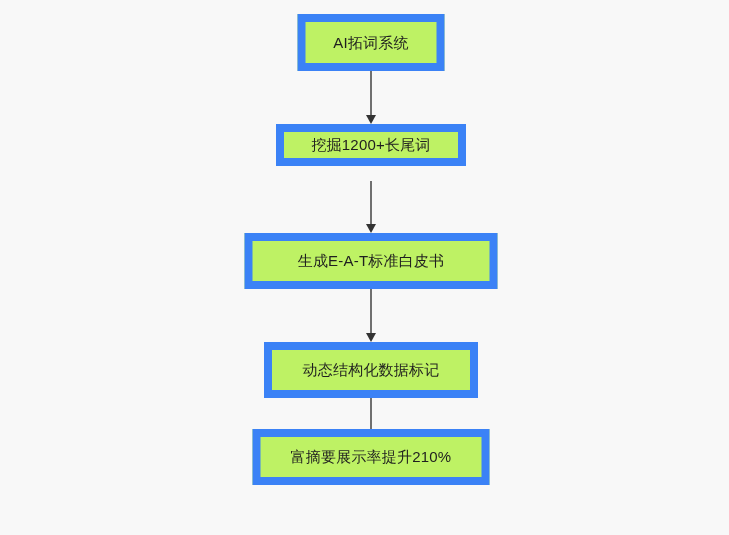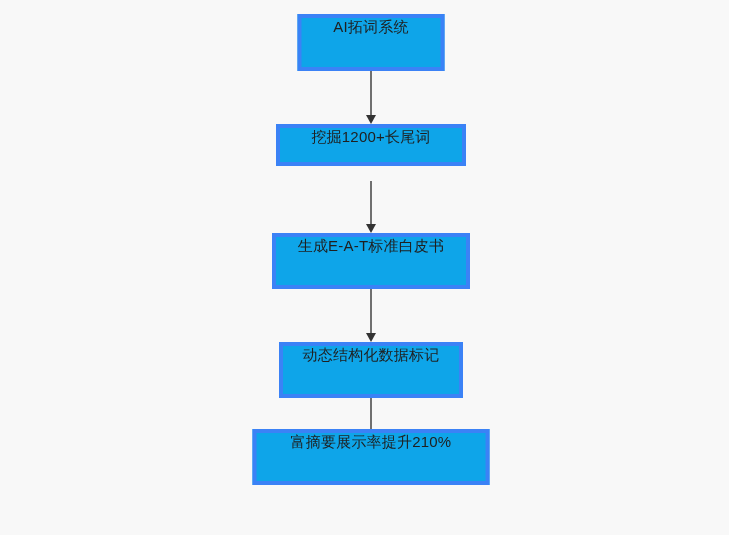--- a/index.html
+++ b/index.html
@@ -14,23 +14,24 @@
     overflow: hidden;
   }
   #flowchart {
     position: relative;
     width: 729px;
     height: 535px;
   }
   .node {
     position: absolute;
     box-sizing: border-box;
-    background: #0ea5e9;
-    border: 4px solid #3b82f6;
+    background: #bef264;
+    border: 8px solid #3b82f6;
     display: flex;
+    align-items: center;
     justify-content: center;
     transform: translateX(-50%);
   }
   .node-label {
     font-size: 15px;
     line-height: 1.2;
     color: #1f1f1f;
     white-space: nowrap;
     letter-spacing: 0.2px;
     font-family: "Liberation Sans", "DejaVu Sans", sans-serif;
@@ -85,25 +86,25 @@
   </div>
 
   <div class="node" style="left:371px; top:14px; width:147px; height:57px;">
     <span class="node-label">AI拓词系统</span>
   </div>
 
   <div class="node" style="left:371px; top:124px; width:190px; height:42px;">
     <span class="node-label">挖掘1200+长尾词</span>
   </div>
 
-  <div class="node" style="left:371px; top:233px; width:198px; height:56px;">
+  <div class="node" style="left:371px; top:233px; width:253px; height:56px;">
     <span class="node-label">生成E-A-T标准白皮书</span>
   </div>
 
-  <div class="node" style="left:371px; top:342px; width:184px; height:56px;">
+  <div class="node" style="left:371px; top:342px; width:214px; height:56px;">
     <span class="node-label">动态结构化数据标记</span>
   </div>
 
   <div class="node" style="left:371px; top:429px; width:237px; height:56px;">
     <span class="node-label">富摘要展示率提升210%</span>
   </div>
 
 </div>
 
 </body></html>

